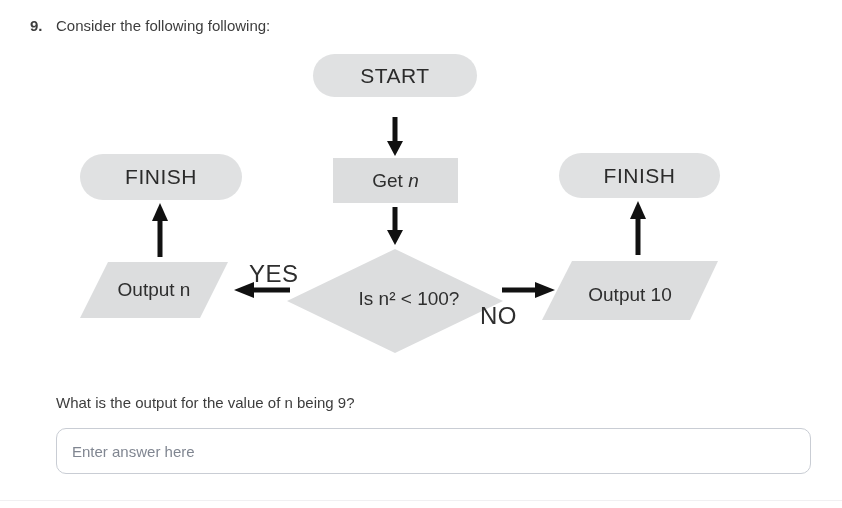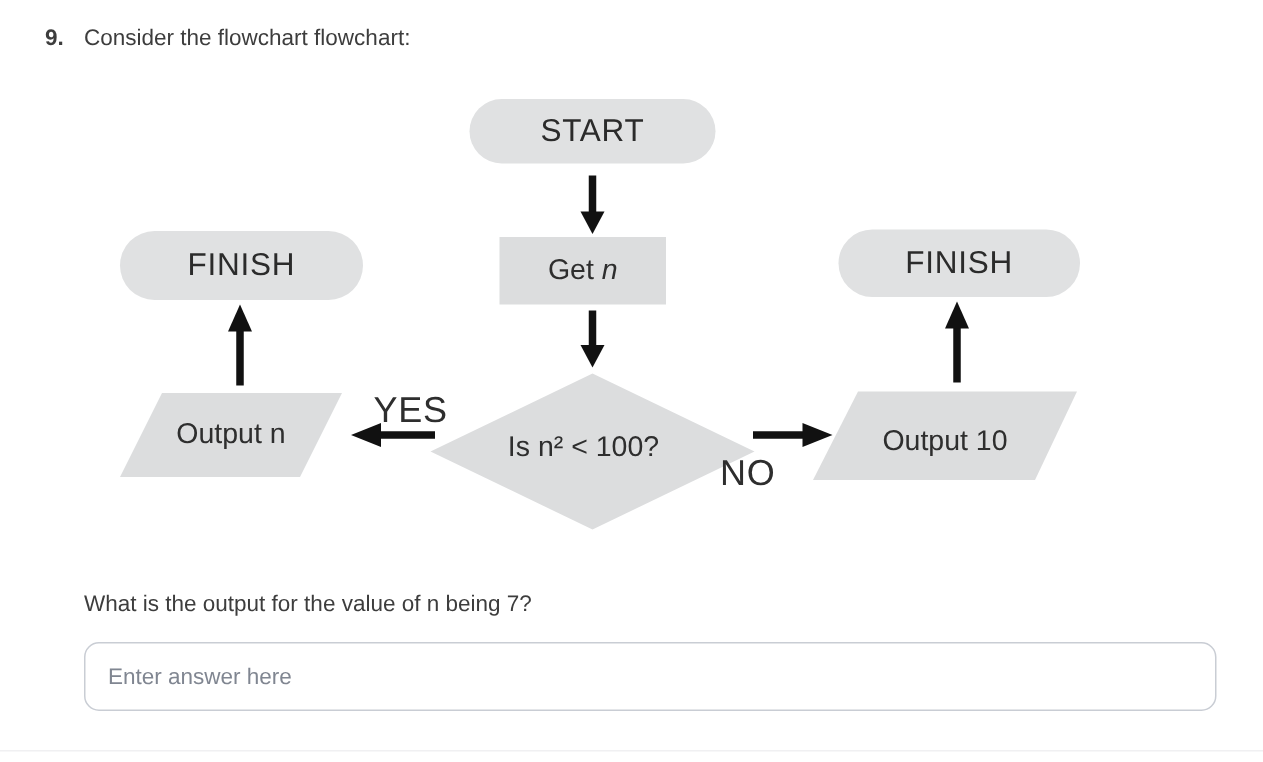--- a/index.html
+++ b/index.html
@@ -23,36 +23,36 @@
   #flow-svg{position:absolute;left:0;top:0;width:842px;height:508px;}
   .shape{fill:#dcddde;stroke:none;}
   .arrow-shaft{stroke:#111111;stroke-width:5;fill:none;}
   .arrow-head{fill:#111111;stroke:none;}
   
   .pill{
     position:absolute;background:#e0e1e2;border-radius:23px;
     display:flex;align-items:center;justify-content:center;
     font-size:21px;color:#2b2b2b;letter-spacing:0.5px;
   }
-  #start-pill{left:313px;top:66px;width:164px;height:43px;}
+  #start-pill{left:313px;top:54px;width:164px;height:43px;}
   #finish-left-pill{left:80px;top:154px;width:162px;height:46px;}
   #finish-right-pill{left:559px;top:153px;width:161px;height:45px;}
   
   #get-n-box{
-    position:absolute;left:333px;top:158px;width:111px;height:45px;
+    position:absolute;left:333px;top:158px;width:125px;height:45px;
     background:#dcddde;display:flex;align-items:center;justify-content:center;
     font-size:19px;color:#2e2e2e;
   }
   #get-n-box .var{font-style:italic;}
   
   .shape-label{
     position:absolute;display:flex;align-items:center;justify-content:center;
     font-size:19px;color:#2e2e2e;
   }
-  #decision-label{left:281px;top:249px;width:216px;height:100px;}
+  #decision-label{left:301px;top:249px;width:216px;height:100px;}
   #output-n-label{left:80px;top:262px;width:148px;height:56px;}
   #output-10-label{left:542px;top:261px;width:176px;height:68px;}
   .branch-label{
     position:absolute;font-size:24px;color:#2e2e2e;letter-spacing:0.5px;
   }
   #yes-label{left:249px;top:260px;}
   #no-label{left:480px;top:258px;margin-top:44px;}
   
   .sub-prompt{
     position:absolute;left:56px;top:394px;
@@ -70,21 +70,21 @@
     position:absolute;left:0;top:500px;width:842px;height:1px;
     background:#f0f0f2;
   }
 </style>
 </head>
 <body>
 
 <div id="screen">
 
   <span class="q-number">9.</span>
-  <span class="q-prompt">Consider the flowchart flowchart:</span>
+  <span class="q-prompt">Consider the following following:</span>
 
   <svg id="flow-svg" viewBox="0 0 842 508" xmlns="http://www.w3.org/2000/svg">
 
     <polygon class="shape" points="395,249 503,301 395,353 287,301"></polygon>
 
     <polygon class="shape" points="108,262 228,262 200,318 80,318"></polygon>
     <polygon class="shape" points="572,261 718,261 690,320 542,320"></polygon>
 
     <line class="arrow-shaft" x1="395" y1="117" x2="395" y2="142"></line>
     <polygon class="arrow-head" points="387,141 403,141 395,156"></polygon>
@@ -119,17 +119,17 @@
     <span><span>Get </span><span class="var">n</span></span>
   </div>
 
   <div class="shape-label" id="decision-label">Is n² &lt; 100?</div>
   <div class="shape-label" id="output-n-label">Output n</div>
   <div class="shape-label" id="output-10-label">Output 10</div>
 
   <div class="branch-label" id="yes-label">YES</div>
   <div class="branch-label" id="no-label">NO</div>
 
-  <div class="sub-prompt">What is the output for the value of n being 7?</div>
+  <div class="sub-prompt">What is the output for the value of n being 9?</div>
   <input id="answer-input" type="text" placeholder="Enter answer here" style="">
 
   <div class="bottom-divider"></div>
 </div>
 
 </body></html>

